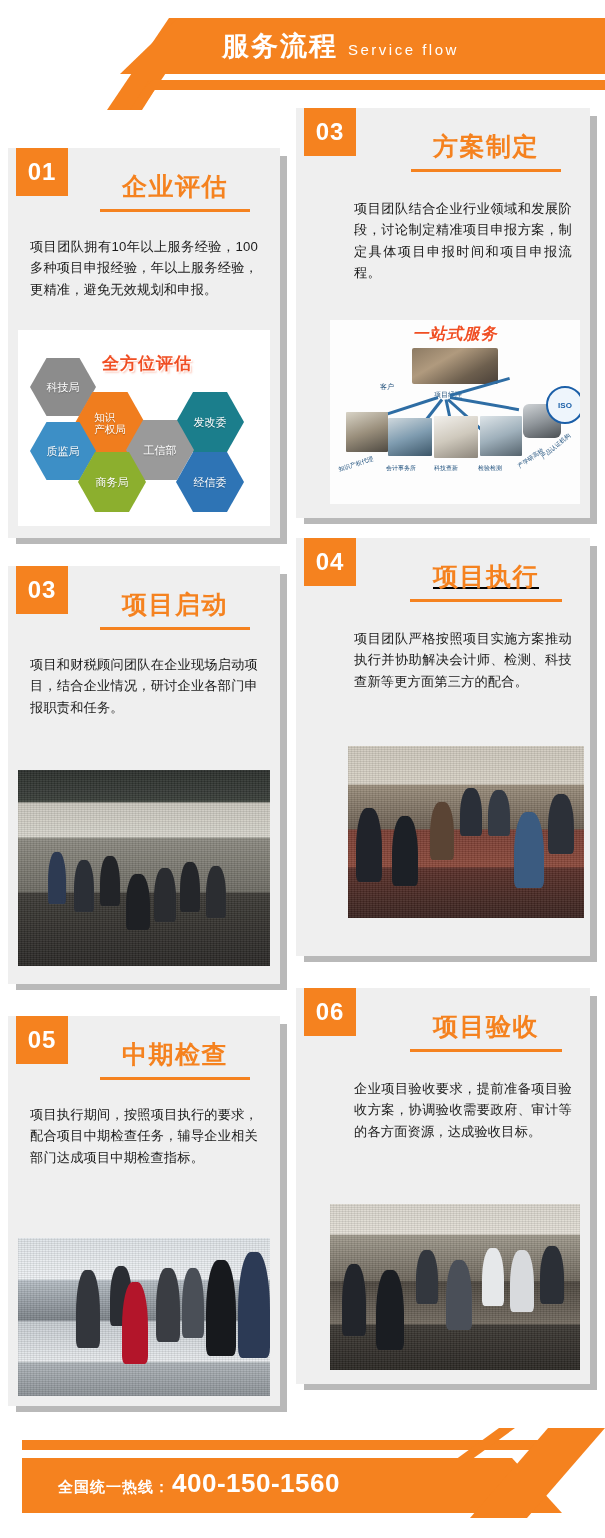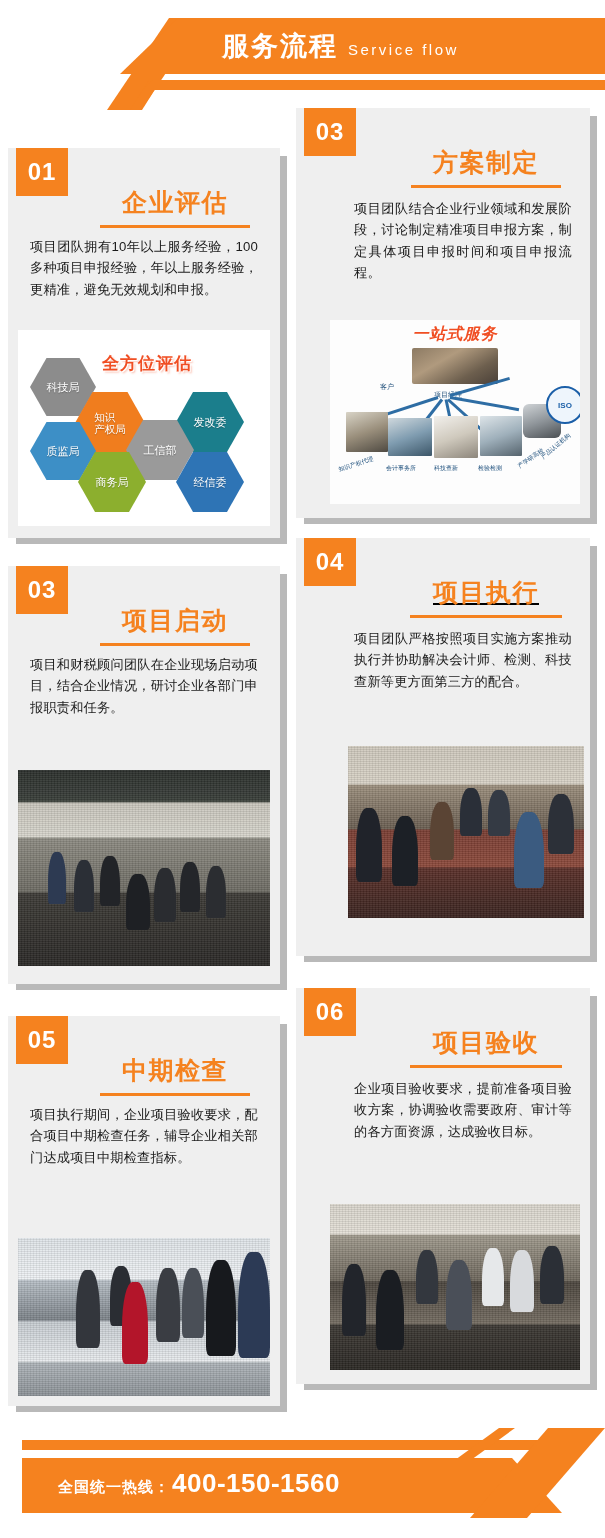--- a/index.html
+++ b/index.html
@@ -56,21 +56,20 @@
     position:absolute;left:0;top:0;
     width:52px;height:48px;background:#F5821F;
     color:#fff;font-size:24px;font-weight:bold;
     display:flex;align-items:center;justify-content:center;
     z-index:4;letter-spacing:1px;
   }
   .card-title{
     color:#F5821F;font-size:25px;font-weight:bold;
     letter-spacing:1.5px;white-space:nowrap;
     text-align:center;
-    margin-top:16px;
   }
   .title-rule{
     height:3px;background:#F5821F;margin:6px auto 0 auto;
   }
   .card-text{
     color:#1a1a1a;font-size:13.2px;line-height:1.62;
     text-align:justify;letter-spacing:.2px;
   }
 
   
@@ -302,21 +301,21 @@
 
   <div class="card" style="left:8px;top:1016px;width:272px;height:390px;">
     <div class="card-shadow" style="left:272px;top:8px;width:7px;height:382px;"></div>
     <div class="card-shadow" style="left:8px;top:390px;width:271px;height:6px;"></div>
     <div class="card-body" style="height:390px;"></div>
     <div class="badge" style="left:8px;top:0px;">05</div>
     <div style="position:absolute;left:72px;top:22px;width:190px;">
       <div class="card-title">中期检查</div>
       <div class="title-rule" style="width:150px;"></div>
     </div>
-    <div class="card-text" style="position:absolute;left:22px;top:88px;width:228px;">项目执行期间，企业项目验收要求，配合项目中期检查任务，辅导企业相关部门达成项目中期检查指标。</div>
+    <div class="card-text" style="position:absolute;left:22px;top:88px;width:228px;">项目执行期间，按照项目执行的要求，配合项目中期检查任务，辅导企业相关部门达成项目中期检查指标。</div>
     <div class="photo ph-lobby" style="left:10px;top:222px;width:252px;height:158px;">
       <div class="ph-grain"></div>
       <div class="ph-figs">
         <div class="fig" style="left:58px;top:32px;width:24px;height:78px;background:#33363c;"></div>
         <div class="fig" style="left:92px;top:28px;width:22px;height:60px;background:#2a2d33;"></div>
         <div class="fig" style="left:104px;top:44px;width:26px;height:82px;background:#b3152a;"></div>
         <div class="fig" style="left:138px;top:30px;width:24px;height:74px;background:#3a3d43;"></div>
         <div class="fig" style="left:164px;top:30px;width:22px;height:70px;background:#4a4f57;"></div>
         <div class="fig" style="left:188px;top:22px;width:30px;height:96px;background:#17191d;"></div>
         <div class="fig" style="left:220px;top:14px;width:32px;height:106px;background:#2c3a55;"></div>

